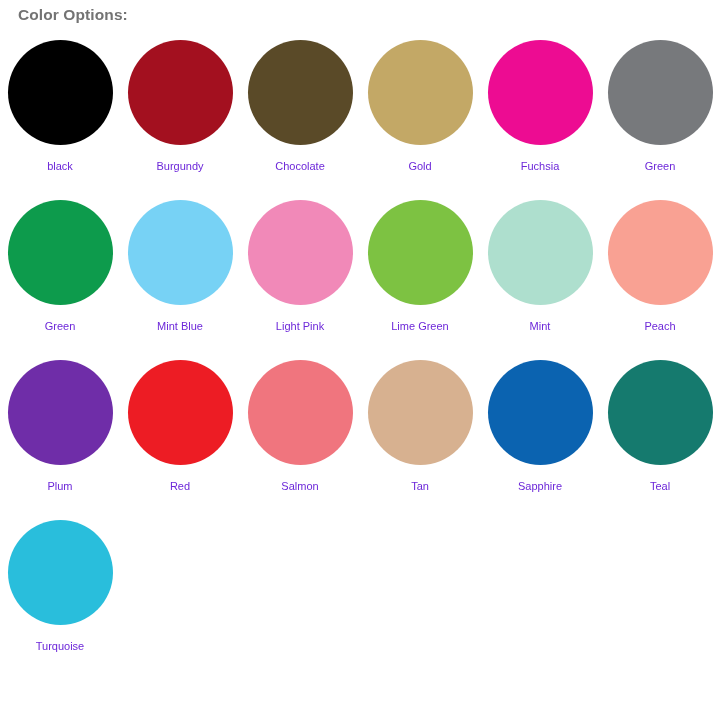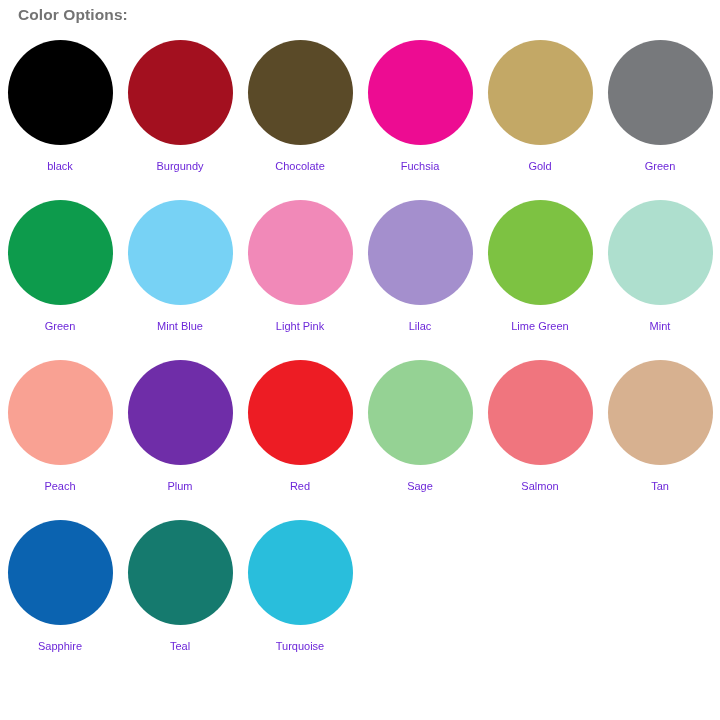--- a/index.html
+++ b/index.html
@@ -89,70 +89,62 @@
       </div>
       <div class="swatch-cell">
         <div class="swatch-dot" style="background-color: rgb(163, 16, 31);"></div>
         <div class="swatch-label">Burgundy</div>
       </div>
       <div class="swatch-cell">
         <div class="swatch-dot" style="background-color: rgb(90, 74, 40);"></div>
         <div class="swatch-label">Chocolate</div>
       </div>
       <div class="swatch-cell">
+        <div class="swatch-dot" style="background-color: rgb(195, 168, 102);"></div>
+        <div class="swatch-label">Gold</div>
+      </div>
+      <div class="swatch-cell">
         <div class="swatch-dot" style="background-color: rgb(237, 12, 146);"></div>
         <div class="swatch-label">Fuchsia</div>
-      </div>
-      <div class="swatch-cell">
-        <div class="swatch-dot" style="background-color: rgb(195, 168, 102);"></div>
-        <div class="swatch-label">Gold</div>
       </div>
       <div class="swatch-cell">
         <div class="swatch-dot" style="background-color: rgb(119, 121, 124);"></div>
         <div class="swatch-label">Green</div>
       </div>
       <div class="swatch-cell">
         <div class="swatch-dot" style="background-color: rgb(13, 155, 76);"></div>
         <div class="swatch-label">Green</div>
       </div>
       <div class="swatch-cell">
         <div class="swatch-dot" style="background-color: rgb(119, 210, 245);"></div>
         <div class="swatch-label">Mint Blue</div>
       </div>
       <div class="swatch-cell">
         <div class="swatch-dot" style="background-color: rgb(241, 137, 184);"></div>
         <div class="swatch-label">Light Pink</div>
-      </div>
-      <div class="swatch-cell">
-        <div class="swatch-dot" style="background-color: rgb(164, 143, 205);"></div>
-        <div class="swatch-label">Lilac</div>
       </div>
       <div class="swatch-cell">
         <div class="swatch-dot" style="background-color: rgb(125, 194, 66);"></div>
         <div class="swatch-label">Lime Green</div>
       </div>
       <div class="swatch-cell">
         <div class="swatch-dot" style="background-color: rgb(174, 223, 206);"></div>
         <div class="swatch-label">Mint</div>
       </div>
       <div class="swatch-cell">
         <div class="swatch-dot" style="background-color: rgb(249, 161, 147);"></div>
         <div class="swatch-label">Peach</div>
       </div>
       <div class="swatch-cell">
         <div class="swatch-dot" style="background-color: rgb(111, 45, 168);"></div>
         <div class="swatch-label">Plum</div>
       </div>
       <div class="swatch-cell">
         <div class="swatch-dot" style="background-color: rgb(237, 28, 36);"></div>
         <div class="swatch-label">Red</div>
-      </div>
-      <div class="swatch-cell">
-        <div class="swatch-dot" style="background-color: rgb(149, 210, 148);"></div>
-        <div class="swatch-label">Sage</div>
       </div>
       <div class="swatch-cell">
         <div class="swatch-dot" style="background-color: rgb(240, 117, 126);"></div>
         <div class="swatch-label">Salmon</div>
       </div>
       <div class="swatch-cell">
         <div class="swatch-dot" style="background-color: rgb(215, 177, 144);"></div>
         <div class="swatch-label">Tan</div>
       </div>
       <div class="swatch-cell">

